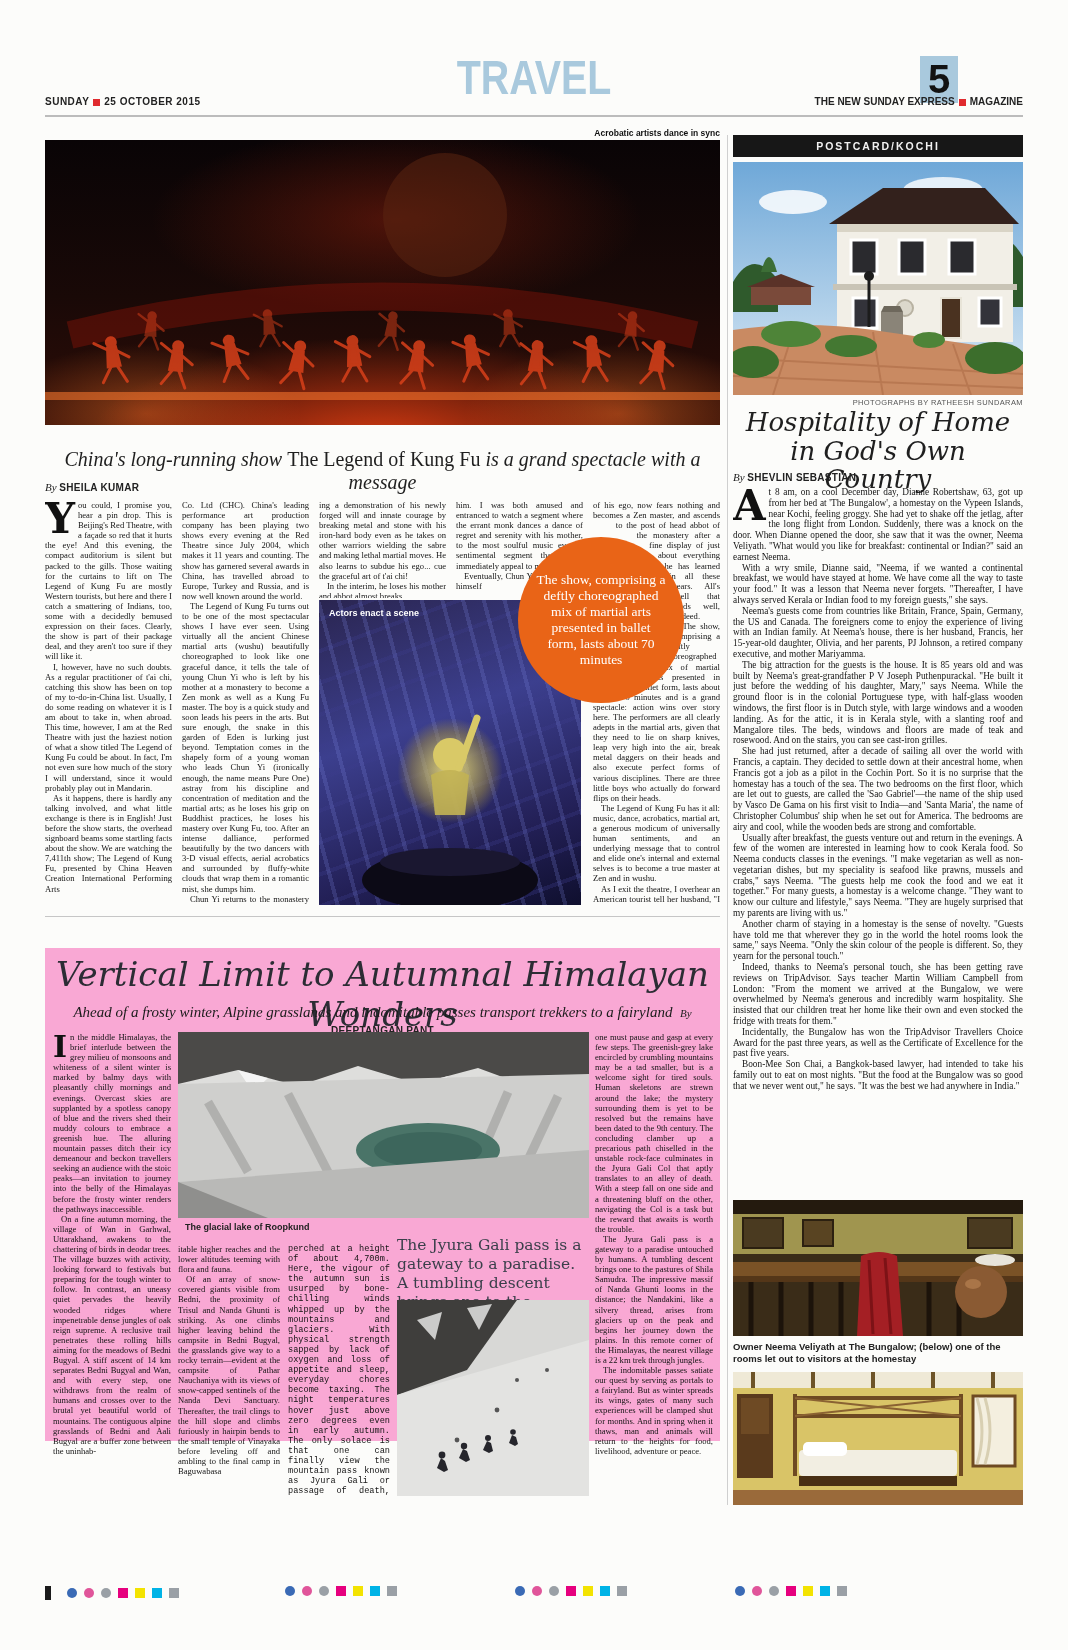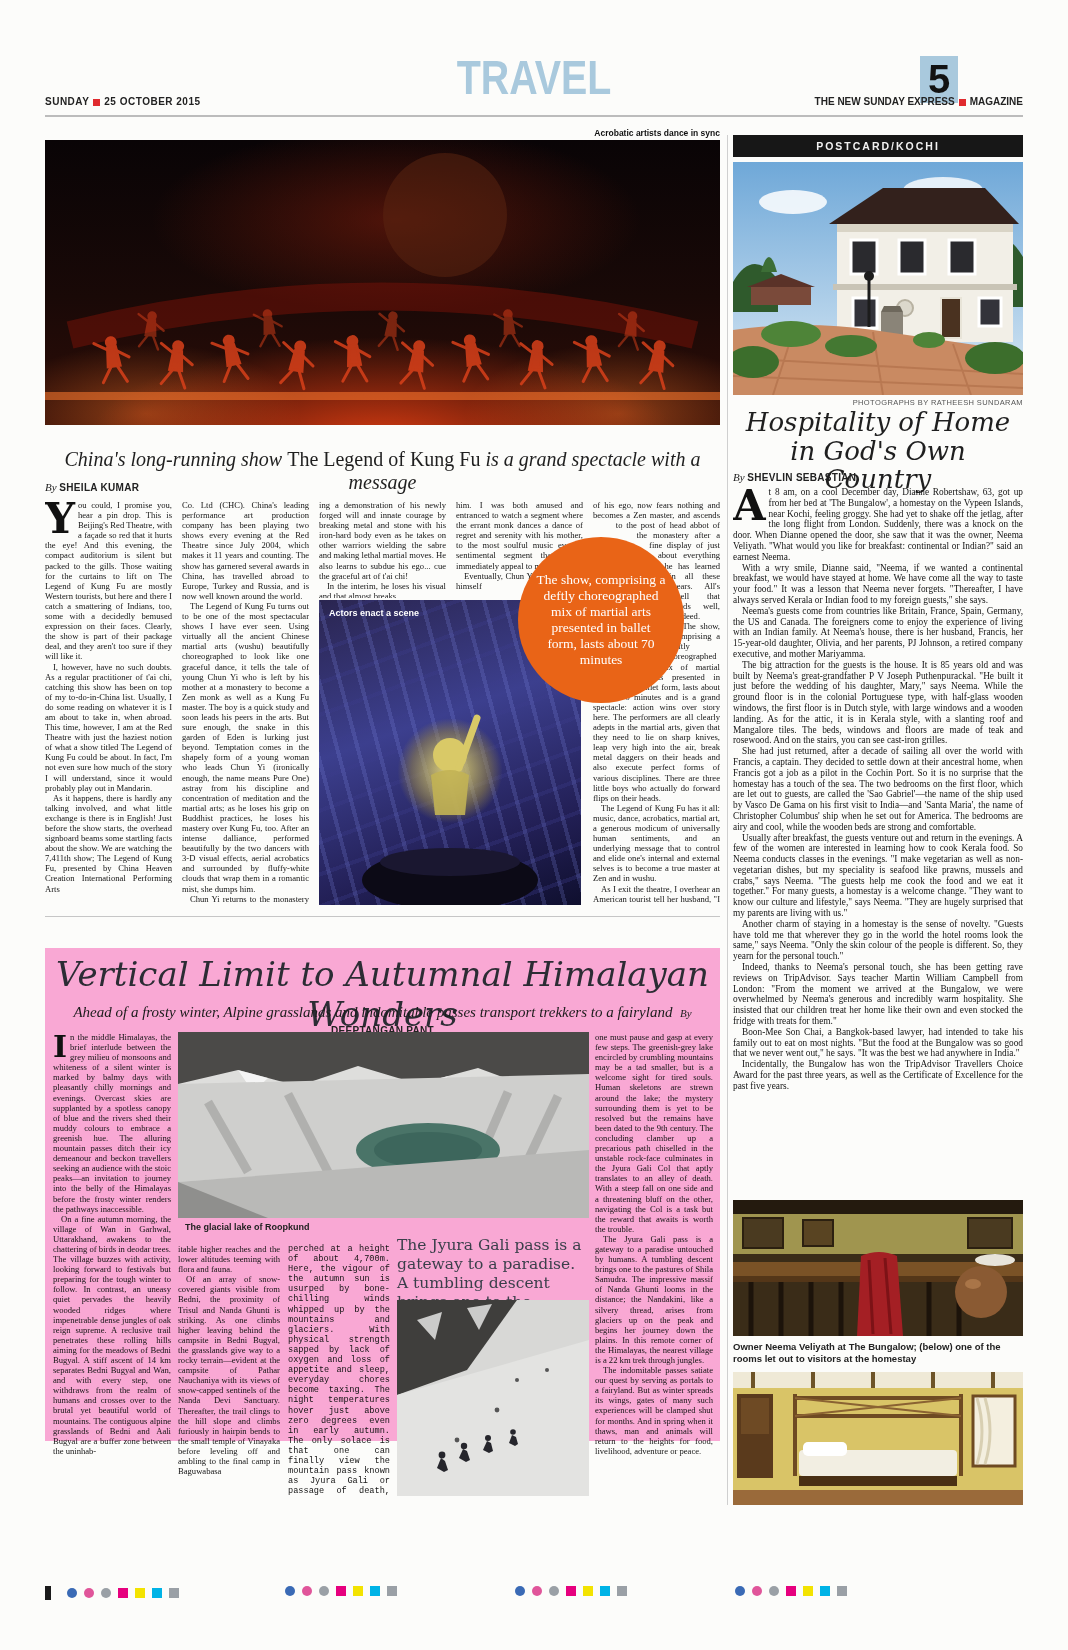--- a/index.html
+++ b/index.html
@@ -160,21 +160,21 @@
     <p>I, however, have no such doubts. As a regular practitioner of t'ai chi, catching this show has been on top of my to-do-in-China list. Usually, I do some reading on whatever it is I am about to take in, when abroad. This time, however, I am at the Red Theatre with just the haziest notion of what a show titled The Legend of Kung Fu could be about. In fact, I'm not even sure how much of the story I will understand, since it would probably play out in Mandarin.</p>
     <p>As it happens, there is hardly any talking involved, and what little exchange is there is in English! Just before the show starts, the overhead signboard beams some startling facts about the show. We are watching the 7,411th show; The Legend of Kung Fu, presented by China Heaven Creation International Performing Arts</p>
   </div>
   <div class="kf-col" style="left:182px;">
     <p class="first">Co. Ltd (CHC). China's leading performance art production company has been playing two shows every evening at the Red Theatre since July 2004, which makes it 11 years and counting. The show has garnered several awards in China, has travelled abroad to Europe, Turkey and Russia, and is now well known around the world.</p>
     <p>The Legend of Kung Fu turns out to be one of the most spectacular shows I have ever seen. Using virtually all the ancient Chinese martial arts (wushu) beautifully choreographed to look like one graceful dance, it tells the tale of young Chun Yi who is left by his mother at a monastery to become a Zen monk as well as a Kung Fu master. The boy is a quick study and soon leads his peers in the arts. But sure enough, the snake in this garden of Eden is lurking just beyond. Temptation comes in the shapely form of a young woman who leads Chun Yi (ironically enough, the name means Pure One) astray from his discipline and concentration of meditation and the martial arts; as he loses his grip on Buddhist practices, he loses his mastery over Kung Fu, too. After an intense dalliance, performed beautifully by the two dancers with 3-D visual effects, aerial acrobatics and surrounded by fluffy-white clouds that wrap them in a romantic mist, she dumps him.</p>
     <p>Chun Yi returns to the monastery much chastened and undergoes rigorous punishment, involv-</p>
   </div>
   <div class="kf-col" style="left:319px;height:98px;">
     <p class="first">ing a demonstration of his newly forged will and innate courage by breaking metal and stone with his iron-hard body even as he takes on other warriors wielding the sabre and making lethal martial moves. He also learns to subdue his ego... cue the graceful art of t'ai chi!</p>
-    <p>In the interim, he loses his visual and that almost breaks</p>
+    <p>In the interim, he loses his mother and abbot almost breaks</p>
   </div>
   <div class="kf-col" style="left:456px;height:98px;">
     <p class="first">him. I was both amused and entranced to watch a segment where the errant monk dances a dance of regret and serenity with his mother, to the most soulful music ever, a sentimental segment that would immediately appeal to most Indians.</p>
     <p>Eventually, Chun Yi, having freed himself</p>
   </div>
   <div class="kf-col" style="left:593px;">
     <div class="wrap-spacer"></div>
     <p class="first">of his ego, now fears nothing and becomes a Zen master, and ascends to the post of head abbot of the monastery after a fine display of just about everything he has learned in all these years. All's well that ends well, indeed.</p>
     <p>The show, comprising a deftly choreographed mix of martial arts presented in ballet form, lasts about 70 minutes and is a grand spectacle: action wins over story here. The performers are all clearly adepts in the martial arts, given that they need to lie on sharp knives, leap very high into the air, break metal daggers on their heads and also execute perfect forms of various disciplines. There are three little boys who actually do forward flips on their heads.</p>
     <p>The Legend of Kung Fu has it all: music, dance, acrobatics, martial art, a generous modicum of universally human sentiments, and an underlying message that to control and elide one's internal and external selves is to become a true master at Zen and in wushu.</p>
@@ -324,22 +324,22 @@
 
   <div class="abs ko-body">
     <p class="first"><span class="dropcap">A</span><span>t 8 am, on a cool December day, Dianne Robertshaw, 63, got up from her bed at 'The Bungalow', a homestay on the Vypeen Islands, near Kochi, feeling groggy. She had yet to shake off the jetlag, after the long flight from London. Suddenly, there was a knock on the door. When Dianne opened the door, she saw that it was the owner, Neema Veliyath. "What would you like for breakfast: continental or Indian?" said an earnest Neema.</span></p>
     <p>With a wry smile, Dianne said, "Neema, if we wanted a continental breakfast, we would have stayed at home. We have come all the way to taste your food." It was a lesson that Neema never forgets. "Thereafter, I have always served Kerala or Indian food to my foreign guests," she says.</p>
     <p>Neema's guests come from countries like Britain, France, Spain, Germany, the US and Canada. The foreigners come to enjoy the experience of living with an Indian family. At Neema's house, there is her husband, Francis, her 15-year-old daughter, Olivia, and her parents, PJ Johnson, a retired company executive, and mother Mariyamma.</p>
     <p>The big attraction for the guests is the house. It is 85 years old and was built by Neema's great-grandfather P V Joseph Puthenpurackal. "He built it just before the wedding of his daughter, Mary," says Neema. While the ground floor is in the colonial Portuguese type, with half-glass wooden windows, the first floor is in Dutch style, with large windows and a wooden landing. As for the attic, it is in Kerala style, with a slanting roof and Mangalore tiles. The beds, windows and floors are made of teak and rosewood. And on the stairs, you can see cast-iron grilles.</p>
     <p>She had just returned, after a decade of sailing all over the world with Francis, a captain. They decided to settle down at their ancestral home, when Francis got a job as a pilot in the Cochin Port. So it is no surprise that the homestay has a touch of the sea. The two bedrooms on the first floor, which are let out to guests, are called the 'Sao Gabriel'—the name of the ship used by Vasco De Gama on his first visit to India—and 'Santa Maria', the name of Christopher Columbus' ship when he set out for America. The bedrooms are airy and cool, while the wooden beds are strong and comfortable.</p>
     <p>Usually after breakfast, the guests venture out and return in the evenings. A few of the women are interested in learning how to cook Kerala food. So Neema conducts classes in the evenings. "I make vegetarian as well as non-vegetarian dishes, but my speciality is seafood like prawns, mussels and crabs," says Neema. "The guests help me cook the food and we eat it together." For many guests, a homestay is a welcome change. "They want to know our culture and lifestyle," says Neema. "They are hugely surprised that my parents are living with us."</p>
     <p>Another charm of staying in a homestay is the sense of novelty. "Guests have told me that wherever they go in the world the hotel rooms look the same," says Neema. "Only the skin colour of the people is different. So, they yearn for the personal touch."</p>
     <p>Indeed, thanks to Neema's personal touch, she has been getting rave reviews on TripAdvisor. Says teacher Martin William Campbell from London: "From the moment we arrived at the Bungalow, we were overwhelmed by Neema's generous and incredibly warm hospitality. She insisted that our children treat her home like their own and even stocked the fridge with treats for them."</p>
+    <p>Incidentally, the Bungalow has won the TripAdvisor Travellers Choice Award for the past three years, as well as the Certificate of Excellence for the past five years.</p>
     <p>Boon-Mee Son Chai, a Bangkok-based lawyer, had intended to take his family out to eat on most nights. "But the food at the Bungalow was so good that we never went out," he says. "It was the best we had anywhere in India."</p>
-    <p>Incidentally, the Bungalow has won the TripAdvisor Travellers Choice Award for the past three years, as well as the Certificate of Excellence for the past five years.</p>
   </div>
 
   <div class="abs ko-photo2">
     <svg width="290" height="136" viewBox="0 0 290 136">
       <rect width="290" height="136" fill="#3a2c18"></rect>
       <rect x="0" y="0" width="290" height="14" fill="#241a0e"></rect>
       <rect x="0" y="14" width="290" height="40" fill="#a0954f"></rect>
       <rect x="10" y="18" width="40" height="30" fill="#4a3a20" stroke="#2c2010" stroke-width="2"></rect>
       <rect x="235" y="18" width="44" height="30" fill="#4a3a20" stroke="#2c2010" stroke-width="2"></rect>
       <rect x="70" y="20" width="30" height="26" fill="#594422" stroke="#2c2010" stroke-width="2"></rect>

